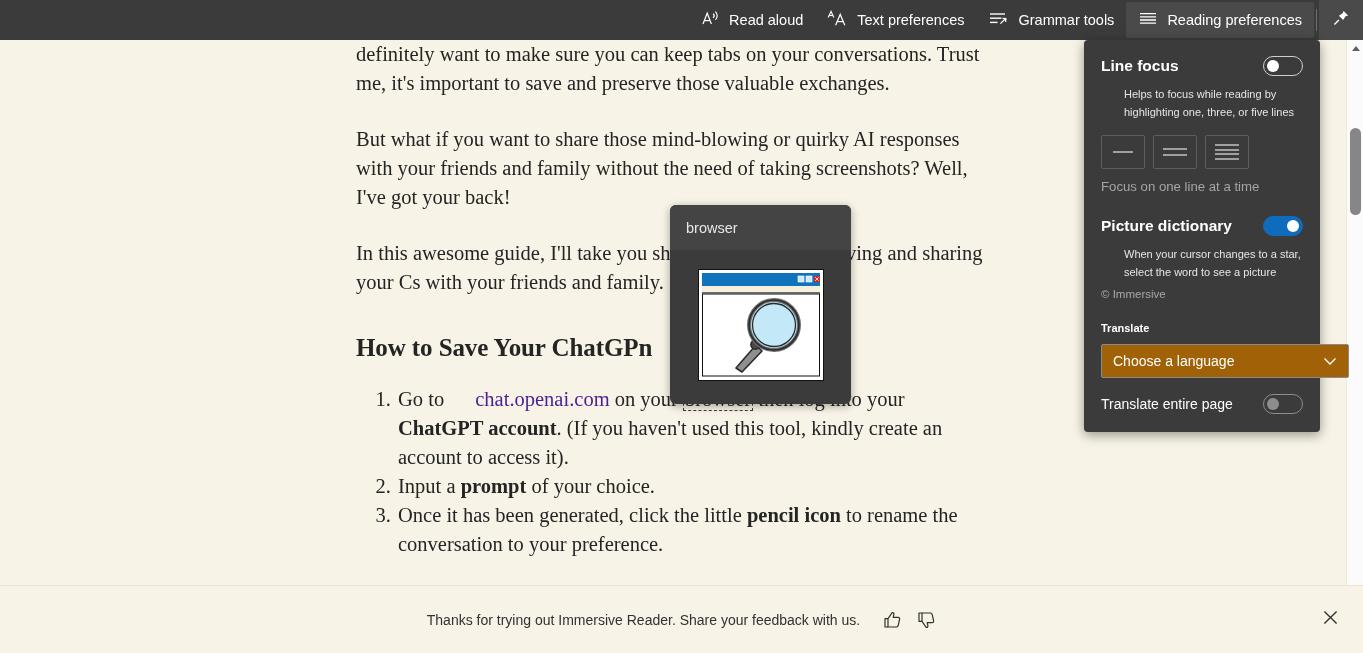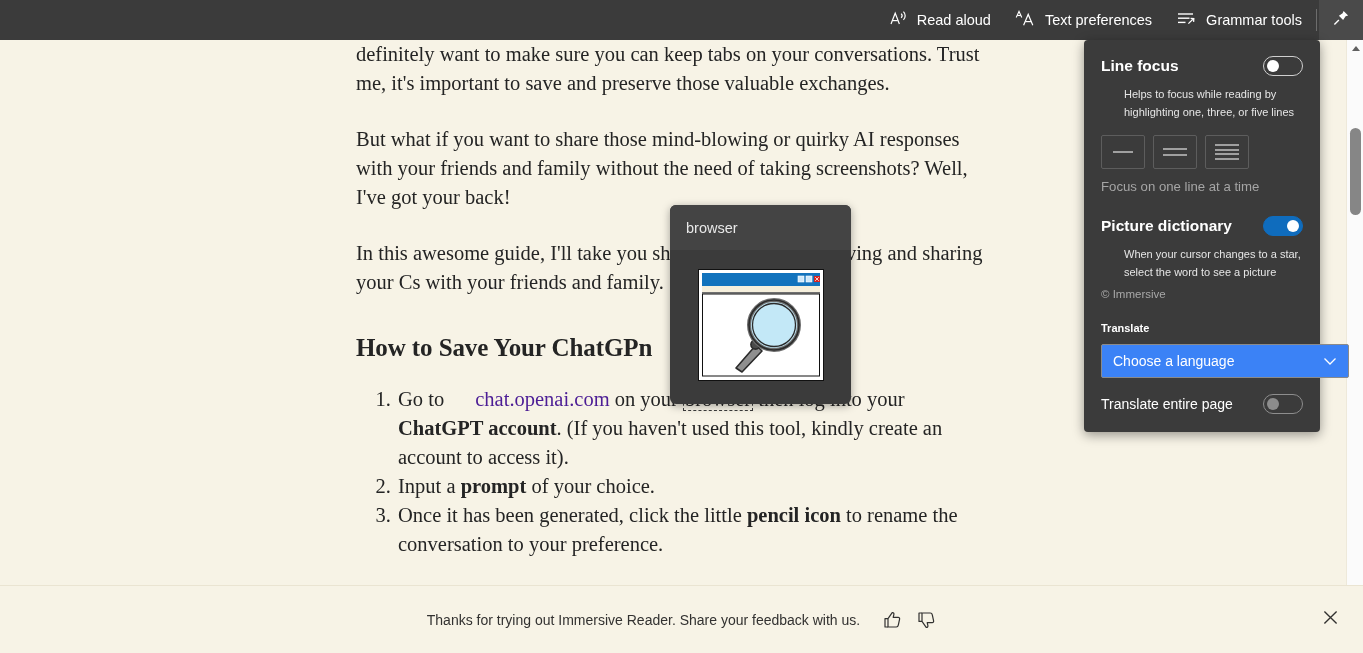--- a/index.html
+++ b/index.html
@@ -266,21 +266,21 @@
   .fb3 { gap: 2.5px; }
 
   .sec-title {
     font-size: 11px;
     font-weight: bold;
     margin: 22px 0 10px 0;
   }
   .select {
     width: 248px; height: 34px;
     border: 1px solid #8a8a8a;
-    background: #3b82f6;
+    background: #a16207;
     border-radius: 2px;
     display: flex;
     align-items: center;
     justify-content: space-between;
     padding: 0 11px;
     font-size: 14px;
     color: #ffffff;
     cursor: pointer;
   }
   .row-bottom {
@@ -353,20 +353,28 @@
         <svg width="21" height="19" viewBox="0 0 21 19">
           <path d="M2 5 H17" stroke="#fff" stroke-width="1.4" fill="none"></path>
           <path d="M2 9.2 H13.5" stroke="#fff" stroke-width="1.4" fill="none"></path>
           <path d="M2 13.4 H9.5" stroke="#fff" stroke-width="1.4" fill="none"></path>
           <path d="M12.4 14.6 L17.4 9.8 M14.6 9.4 L17.8 9.7 L17.6 12.9" stroke="#fff" stroke-width="1.3" fill="none"></path>
         </svg>
       </span>
       <span class="tb-label">Grammar tools</span>
     </div>
 
+    <div class="tb-item active">
+      <span class="ic">
+        <svg width="20" height="19" viewBox="0 0 20 19">
+          <path d="M2 4.6 H18 M2 7.8 H18 M2 11 H18 M2 14.2 H18" stroke="#fff" stroke-width="1.3" fill="none"></path>
+        </svg>
+      </span>
+      <span class="tb-label">Reading preferences</span>
+    </div>
 
     <div class="tb-sep"></div>
 
     <div class="tb-pin">
       <span class="ic">
         <svg width="18" height="18" viewBox="0 0 18 18">
           <path d="M11.6 1.9 L16.1 6.4 L13.6 7.3 L11.1 11.0 L6.9 6.8 L10.6 4.3 Z" fill="#fff"></path>
           <path d="M6.9 10.9 L2.4 15.6" stroke="#fff" stroke-width="1.4" fill="none"></path>
         </svg>
       </span>

